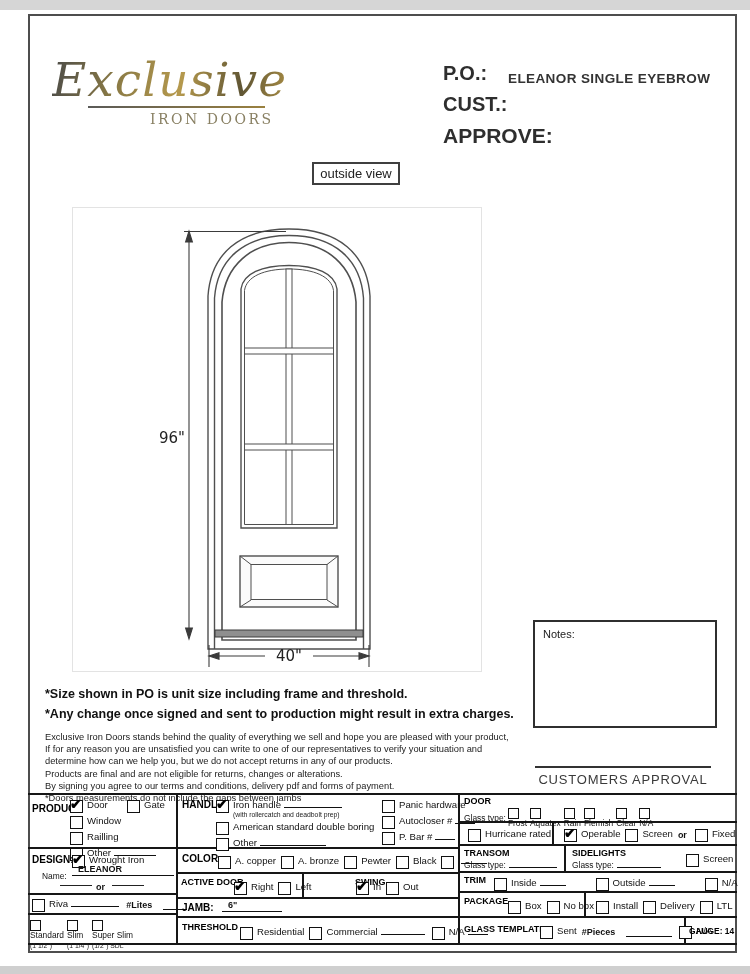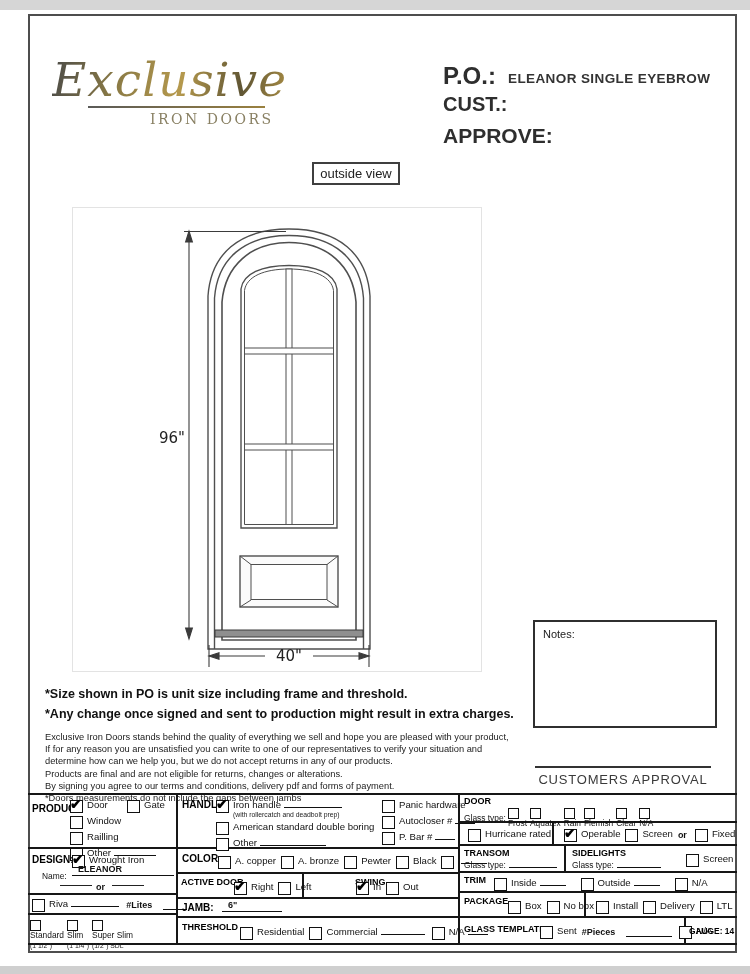--- a/index.html
+++ b/index.html
@@ -70,21 +70,21 @@
 
 <div id="page">
   <div class="strip" style="top:0;height:10px;"></div>
   <div class="strip" style="top:966px;height:8px;background:#cfcfcf;"></div>
   <div class="page-frame"></div>
 
   <div class="logo-script">Exclusive</div>
   <div class="logo-underline"></div>
   <div class="logo-tag">IRON DOORS</div>
 
-  <div class="hlabel" style="top:62px;font-size:24px;">P.O.:</div>
+  <div class="hlabel" style="top:62px;font-size:20px;">P.O.:</div>
   <div class="po-value">ELEANOR SINGLE EYEBROW</div>
   <div class="hlabel" style="top:93px;font-size:20px;">CUST.:</div>
   <div class="hlabel" style="top:124px;font-size:21px;">APPROVE:</div>
 
   <div class="view-box">
     <span>outside view</span>
   </div>
 
   <div class="draw-box">
     <svg width="410" height="465" viewBox="0 0 410 465">
@@ -602,21 +602,21 @@
               <span class="orow">
                 <span class="olabel">Screen</span>
               </span>
             </span>
           </span>
         </div>
     </div>
 
     <div class="cell" style="left:432px;top:78px;width:277px;height:18px;">
       <span class="sec sm" style="position:absolute;left:4px;top:2px;">TRIM</span>
-      <div class="opts row" style="position:absolute;left:34px;top:3px;column-gap:8px;">
+      <div class="opts row" style="position:absolute;left:34px;top:3px;column-gap:23px;">
           <span class="opt">
             <span class="cb"></span>
             <span class="omain">
               <span class="orow">
                 <span class="olabel">Inside</span>
                 <span class="uline" style="width: 26px;"></span>
               </span>
             </span>
           </span>
           <span class="opt">

